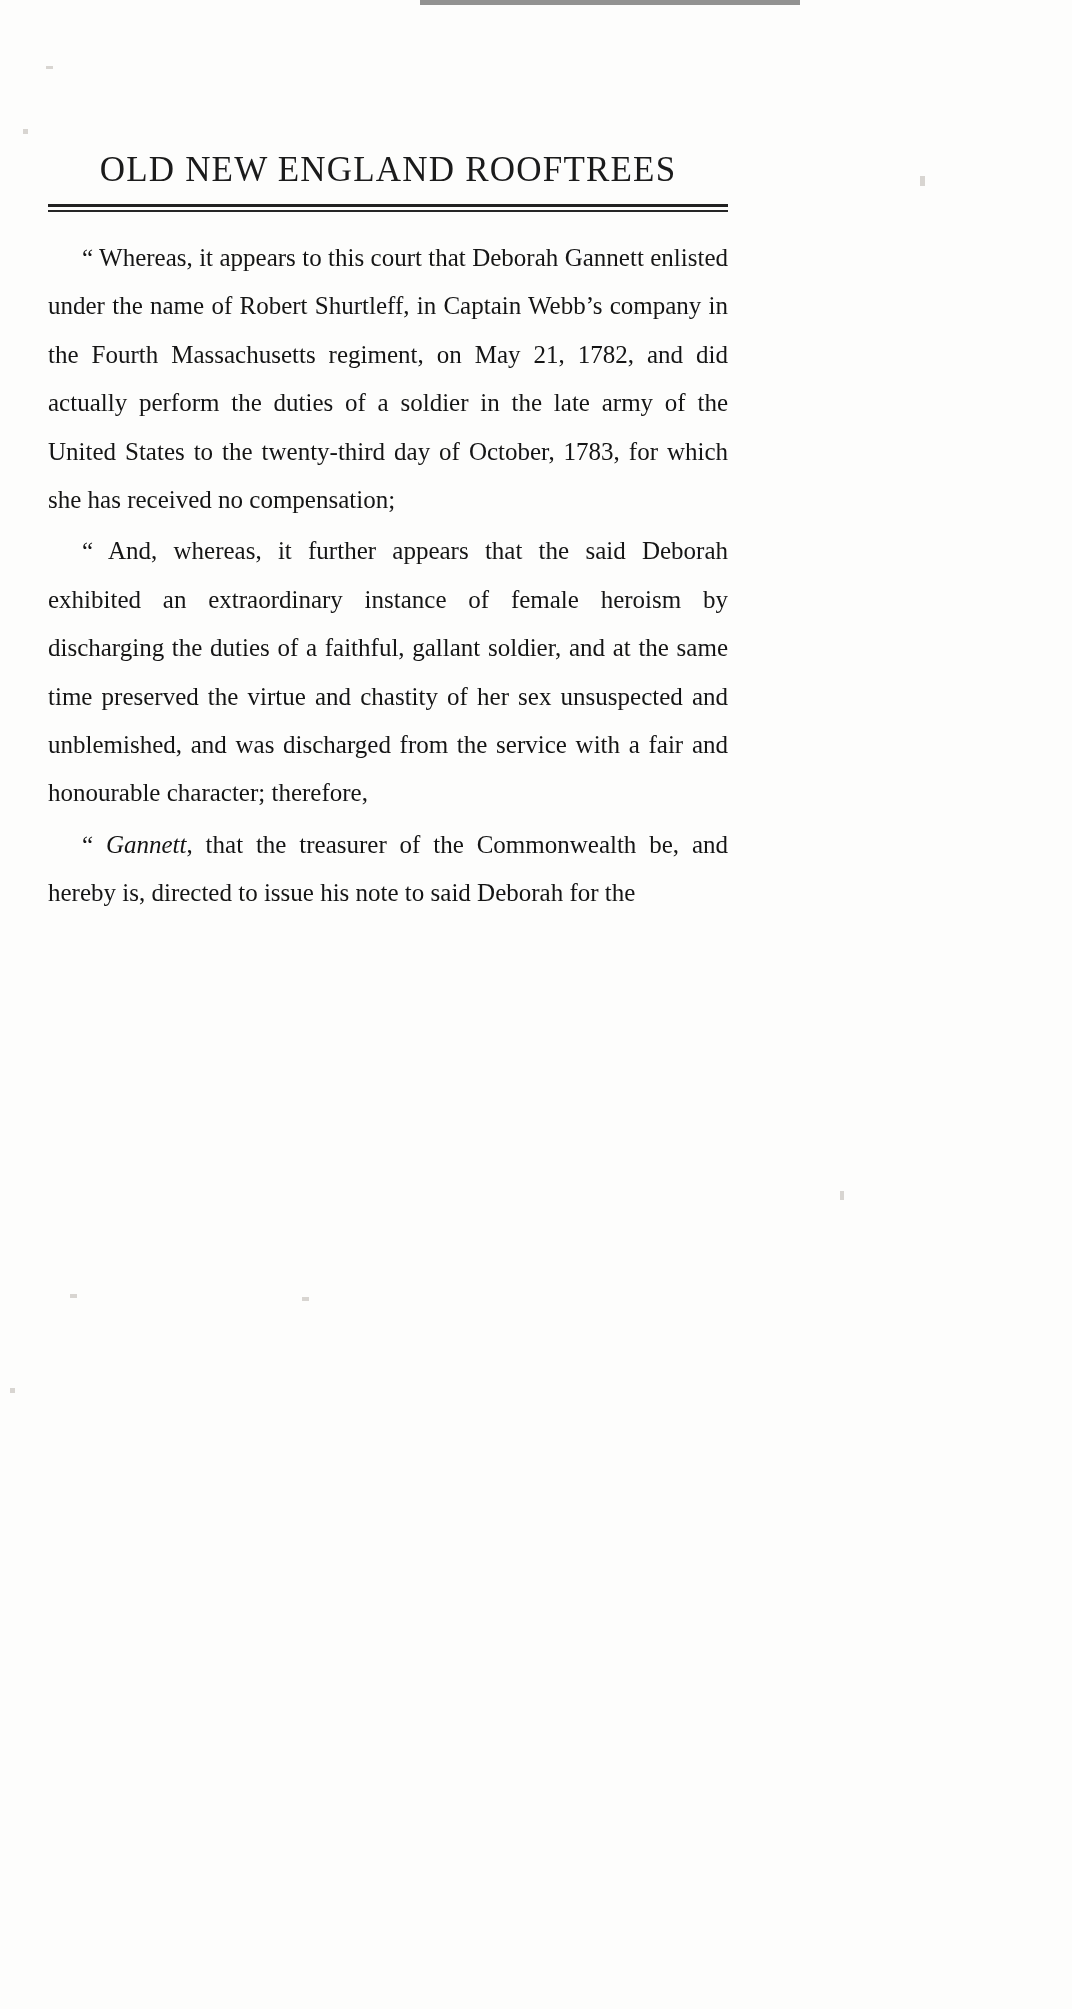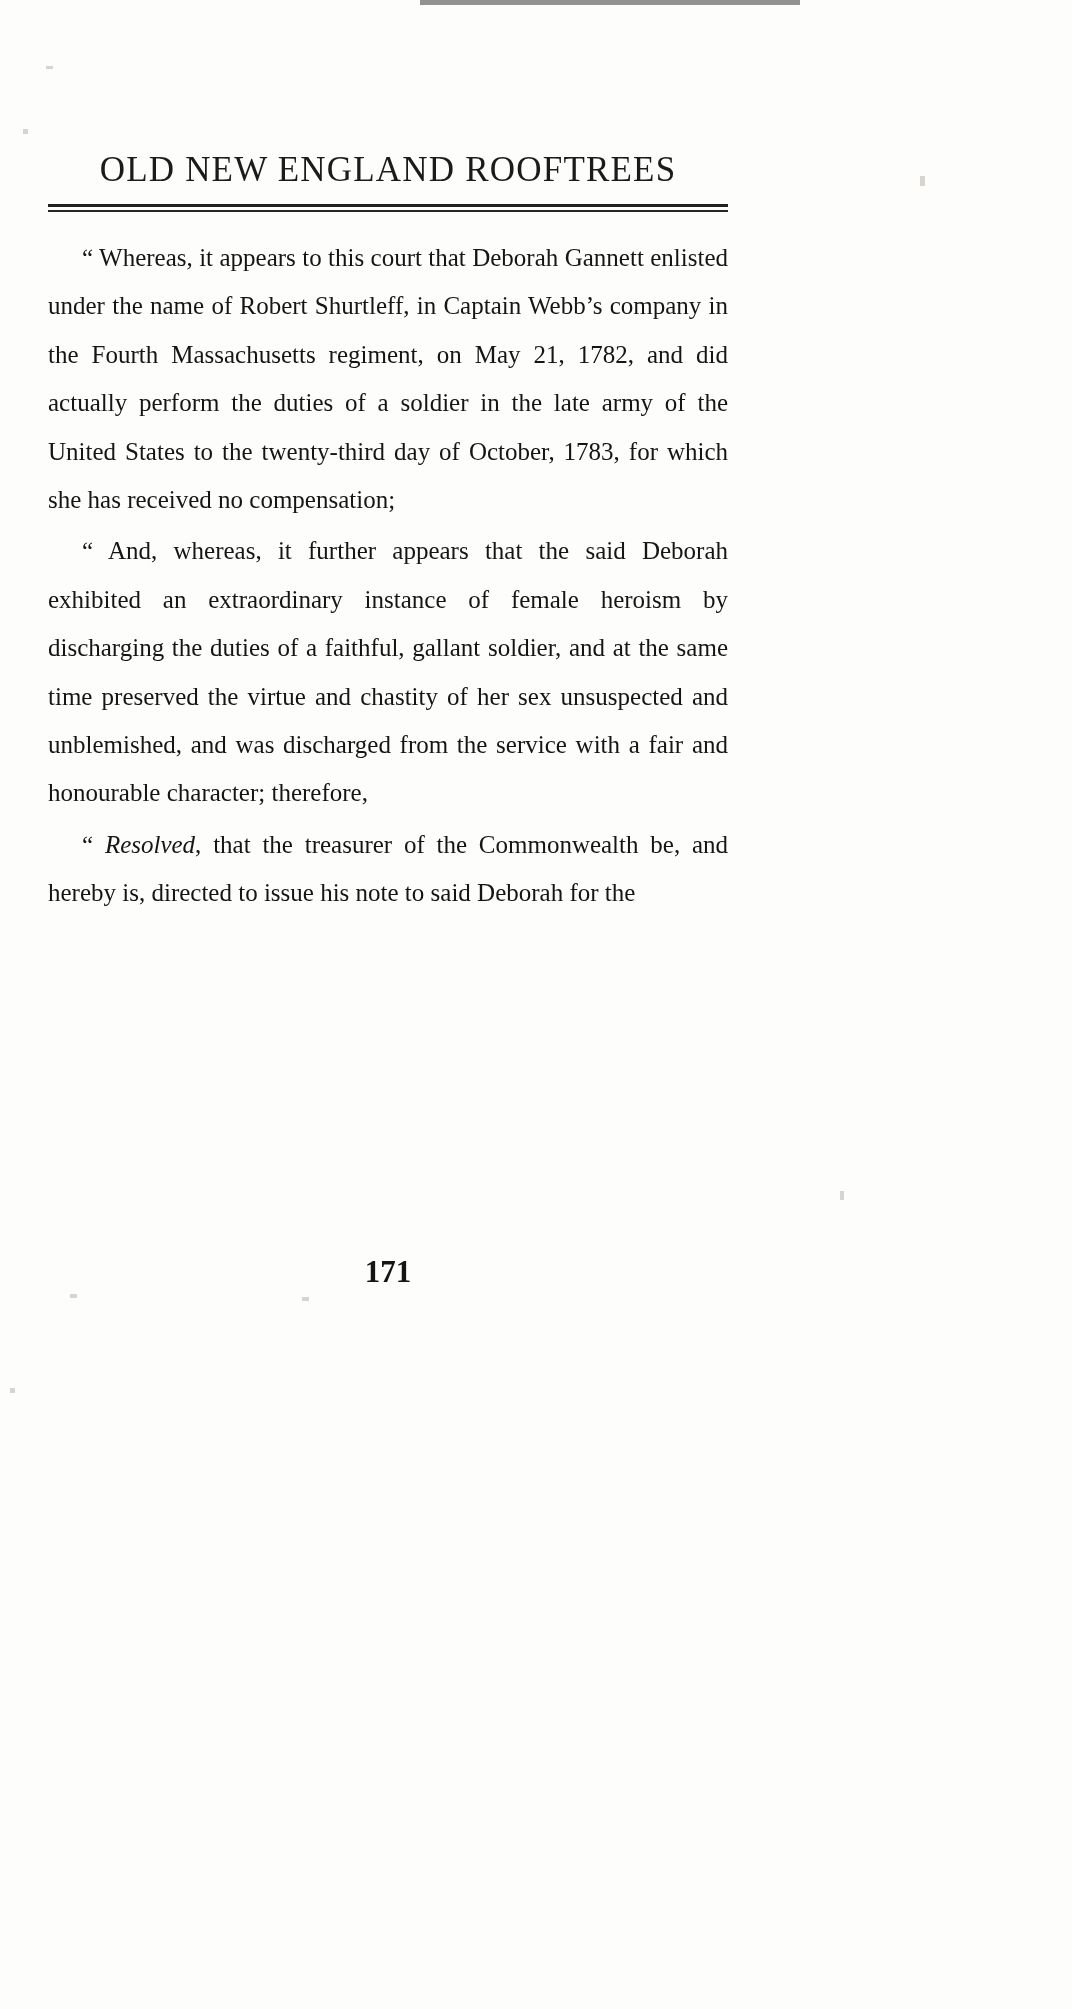--- a/index.html
+++ b/index.html
@@ -119,19 +119,18 @@
     <div class="rule-group">
       <div class="rule-thick"></div>
       <div class="rule-gap"></div>
       <div class="rule-thin"></div>
     </div>
 
     <p class="body-par">“ Whereas, it appears to this court that Deborah Gannett enlisted under the name of Robert Shurtleff, in Captain Webb’s company in the Fourth Massachusetts regiment, on May 21, 1782, and did actually perform the duties of a soldier in the late army of the United States to the twenty-third day of October, 1783, for which she has received no compensation;</p>
 
     <p class="body-par">“ And, whereas, it further appears that the said Deborah exhibited an extraordinary instance of female heroism by discharging the duties of a faithful, gallant soldier, and at the same time preserved the virtue and chastity of her sex unsuspected and unblemished, and was discharged from the service with a fair and honourable character;  therefore,</p>
 
-    <p class="body-par"><span>“ </span><span class="italic">Resolved</span><span>, that the treasurer of the Commonwealth be, and hereby is, directed to issue his note to said Deborah for the</span></p>
+    <p class="body-par"><span>“ </span><span class="italic">Gannett</span><span>, that the treasurer of the Commonwealth be, and hereby is, directed to issue his note to said Deborah for the</span></p>
 
   </div>
 
-  <div class="folio" style="top: 1254px;">171</div>
 
 </div>
 
 </body></html>

